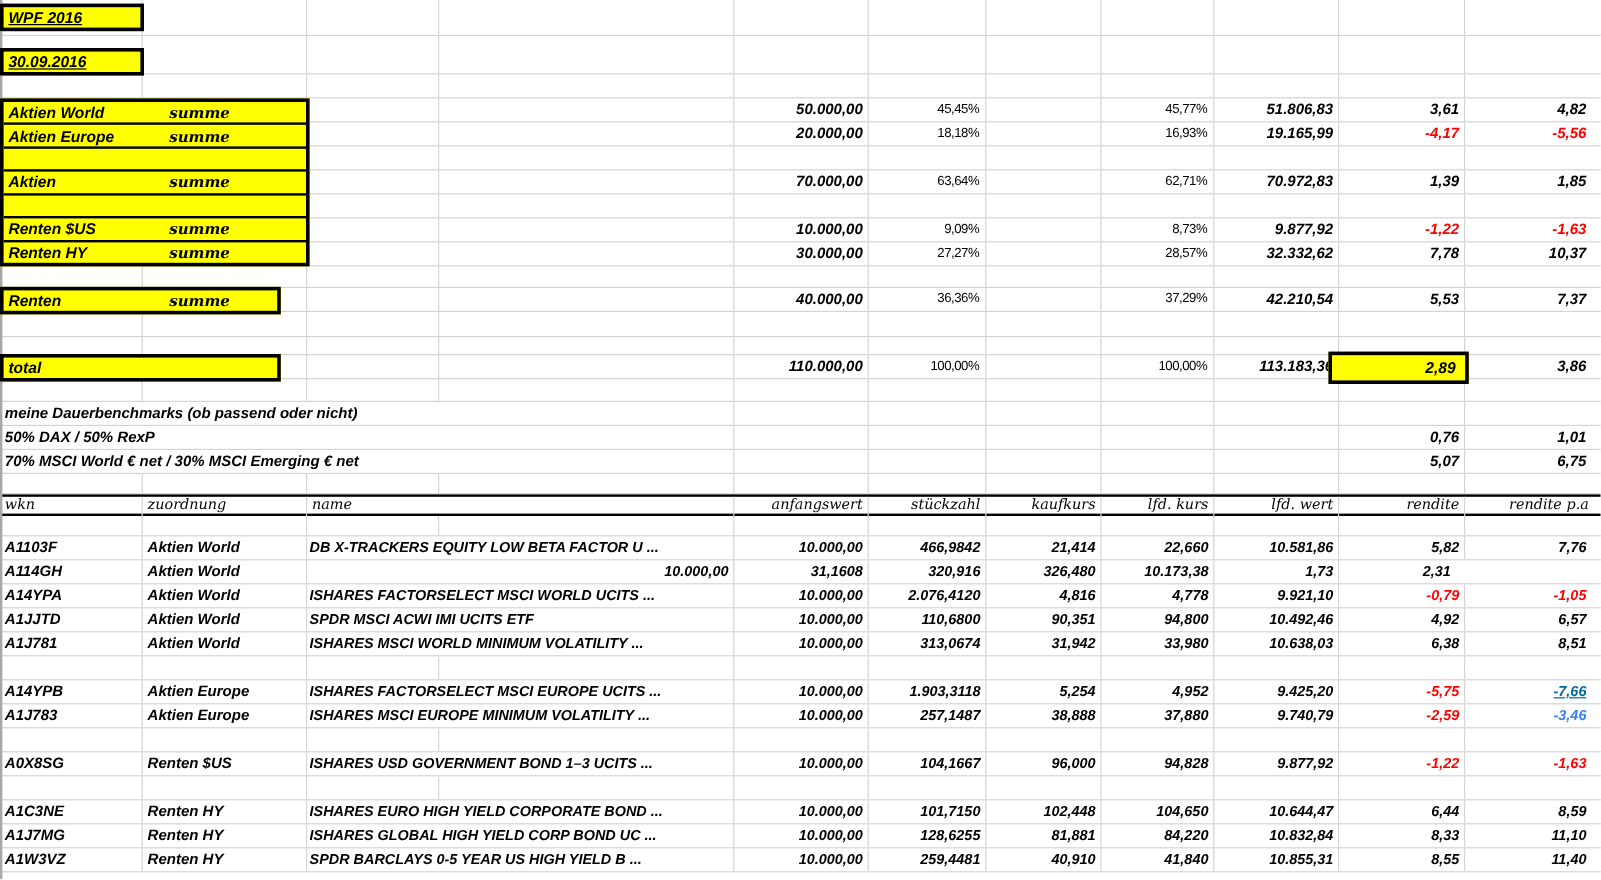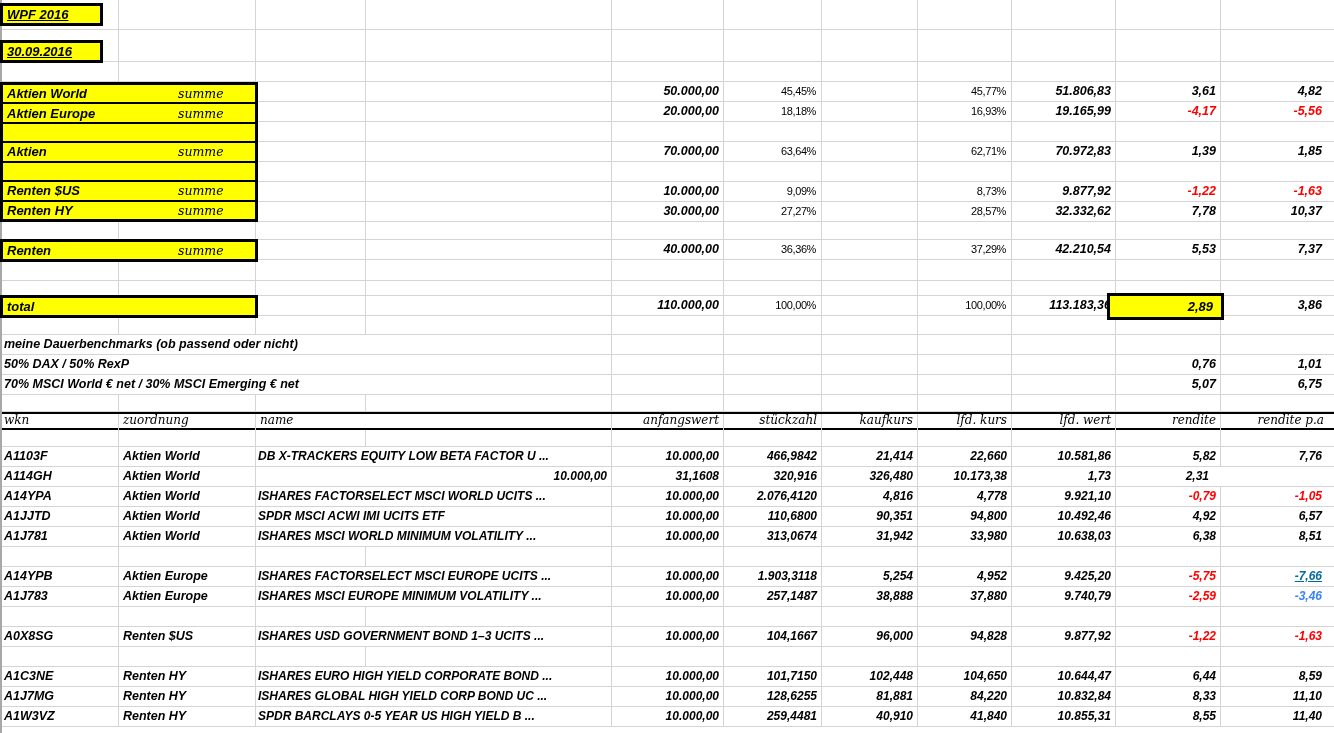--- a/index.html
+++ b/index.html
@@ -43,37 +43,37 @@
     padding-bottom:4px;
   }
   .hdr .hl{padding-left:4px;}
   .hdr .hn{justify-content:flex-end;padding-right:4px;}
   .hdr .cK.hn{padding-right:10px;}
   
   .ybox{
     position:absolute;background:var(--hl);border:3px solid #000;box-sizing:border-box;z-index:2;
   }
   .titlebox{
-    left:0;width:103px;height:23px;display:flex;align-items:center;padding-left:4px;
+    left:0;width:120px;height:23px;display:flex;align-items:center;padding-left:4px;
     font-style:italic;font-weight:bold;font-size:13px;text-decoration:underline;
   }
   .wpf{top:3px;}
   .datebox{top:40px;}
   .sumblock{left:0;top:82px;width:258px;height:140px;display:flex;flex-direction:column;padding:0;}
   .sumrow{
     flex:1 1 0;border-bottom:2px solid #000;position:relative;display:flex;align-items:center;
     padding-left:4px;font-style:italic;font-weight:bold;font-size:13px;
   }
   .sumrow:last-child{border-bottom:none;}
   .summe{
     position:absolute;left:138px;font-family:"DejaVu Serif",serif;font-style:italic;
-    font-weight:normal;font-size:12.5px;margin-left:37px;
+    font-weight:bold;font-size:12.5px;
   }
   .single{
-    left:0;width:258px;height:23px;display:flex;align-items:center;padding-left:4px;
+    left:0;width:234px;height:23px;display:flex;align-items:center;padding-left:4px;
     font-style:italic;font-weight:bold;font-size:13px;position:absolute;
   }
   .renten-box{top:239px;}
   .total-box{top:295px;}
   .v289{
     left:1107px;top:293px;width:117px;height:27px;display:flex;align-items:center;
     justify-content:flex-end;padding-right:8px;font-style:italic;font-weight:bold;font-size:13px;
   }
   .left-edge{position:absolute;left:0;top:0;bottom:0;width:2px;background:#a8a8a8;z-index:1;}
 </style>

